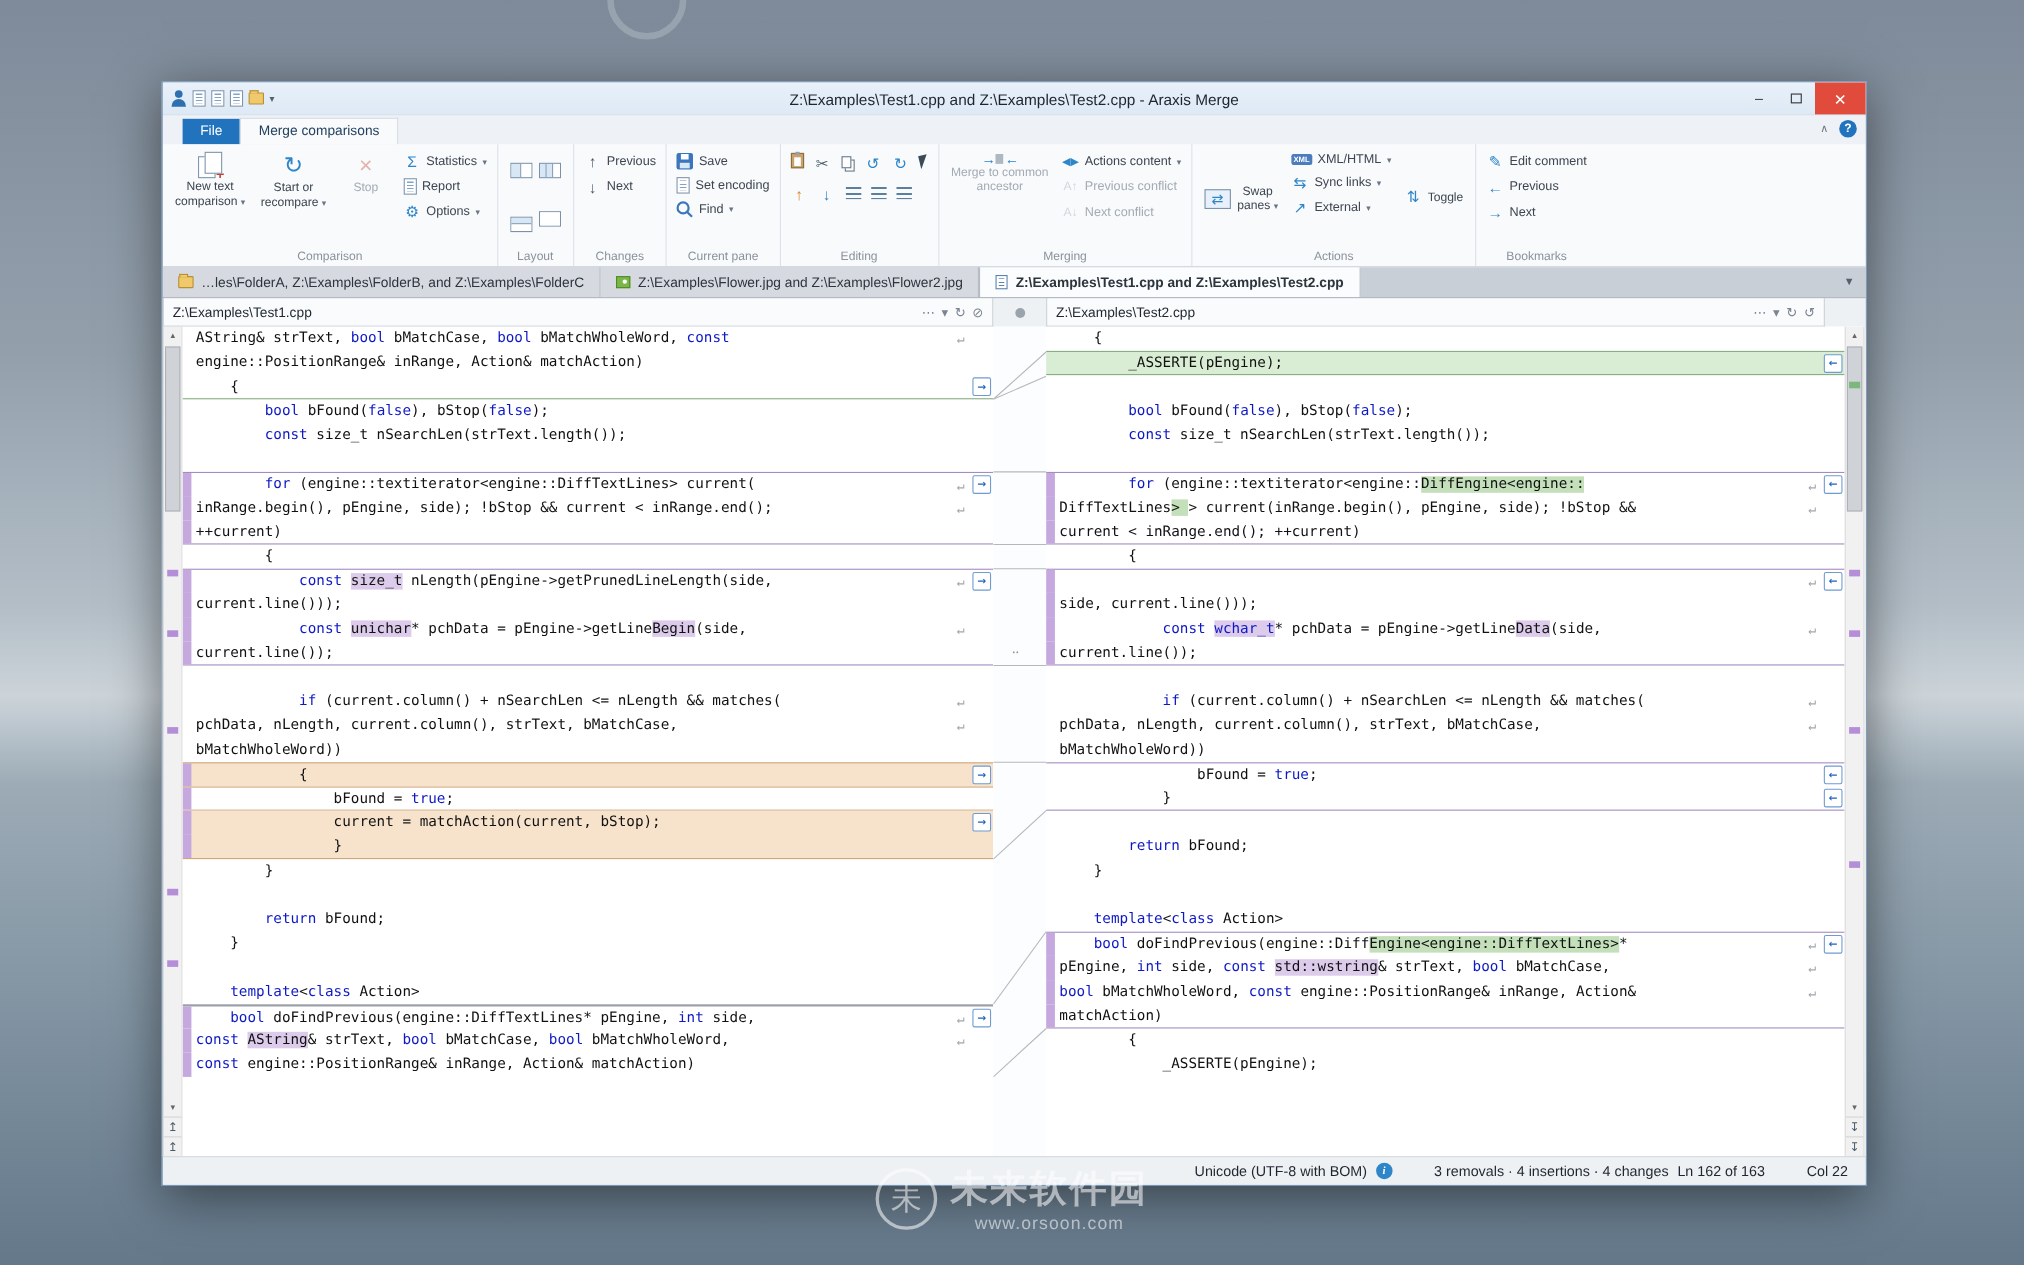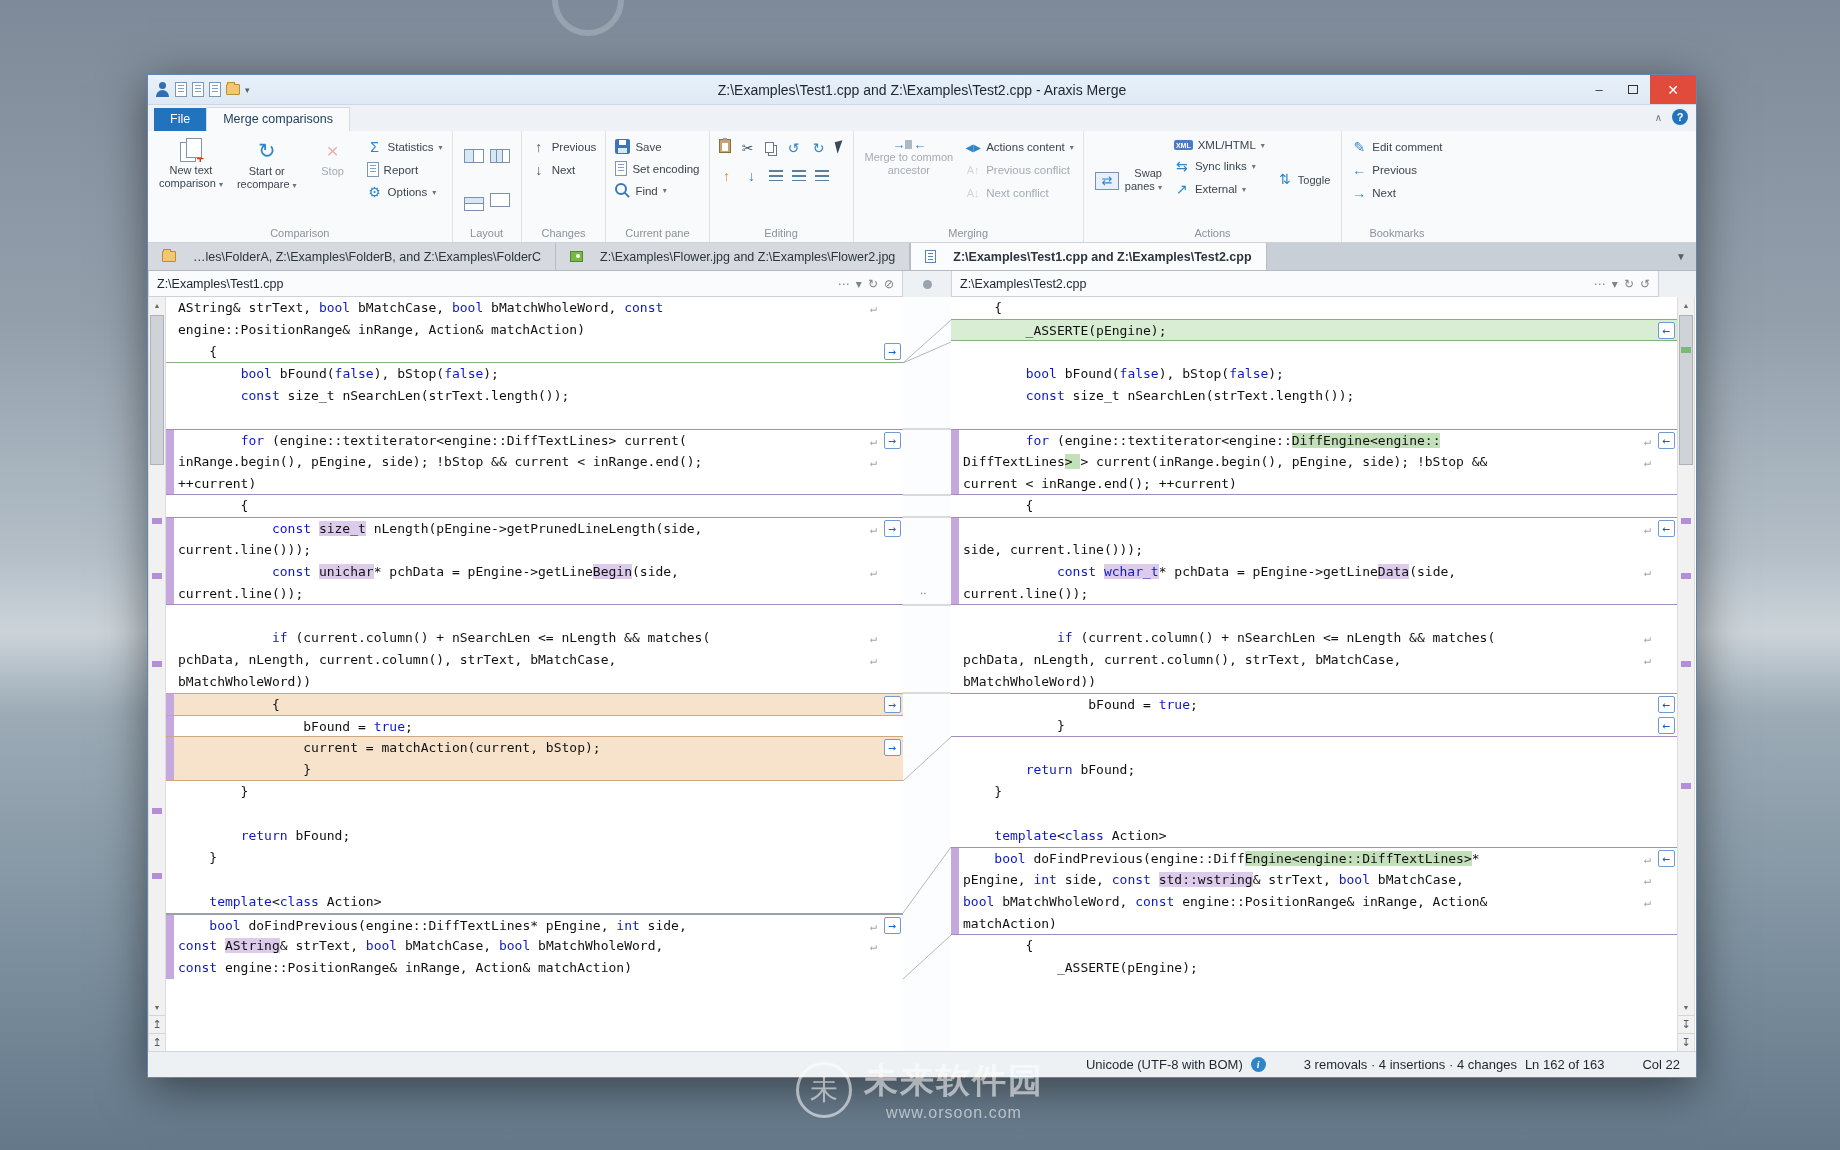--- a/index.html
+++ b/index.html
@@ -21,21 +21,21 @@
   .folderic::before{content:"";position:absolute;top:-3px;left:0;width:6px;height:2px;background:#f0c96c;border:1px solid #b98f35;border-bottom:none}
   .qat .caret{font-size:9px;color:#55606c}
   .title{position:absolute;left:0;right:0;text-align:center;font-size:14px;color:#1d2530;pointer-events:none}
   .winbtns{margin-left:auto;display:flex;align-items:stretch;height:100%}
   .wb{width:34px;display:flex;align-items:center;justify-content:center;font-size:13px;color:#333}
   .wb.max i{display:block;width:10px;height:9px;border:1px solid #333}
   .wb.close{width:46px;background:#e14b3c;color:#fff;font-size:14px}
   
   .ribbontabs{height:26px;background:#eef2f6;display:flex;align-items:flex-end;position:relative}
   .rtab{padding:4px 16px 5px;font-size:12.5px;color:#24425f}
-  .rtab.file{background:#2273bd;color:#fff;margin-left:6px}
+  .rtab.file{background:#2273bd;color:#fff;margin-left:18px}
   .rtab.active{background:#f8fafc;border:1px solid #d5dbe2;border-bottom:none}
   .rtabs-right{position:absolute;right:8px;top:4px;display:flex;align-items:center;gap:10px}
   .chev{color:#6a7684;font-size:10px}
   .help{width:16px;height:16px;border-radius:50%;background:#2273bd;color:#fff;font-size:11px;font-weight:bold;display:flex;align-items:center;justify-content:center}
   
   .ribbon{height:112px;background:#f8fafc;border-bottom:1px solid #ccd3da;display:flex;overflow:hidden}
   .rgroup{display:flex;flex-direction:column;border-right:1px solid #dde2e8;padding:3px 5px 0}
   .rg-body{flex:1;display:flex;align-items:stretch;gap:2px}
   .rg-label{text-align:center;font-size:11px;color:#8a929c;padding:2px 0 3px;white-space:nowrap}
   .rbtn-lg{display:flex;flex-direction:column;align-items:center;justify-content:flex-start;padding:4px 6px 2px;font-size:11px;color:#3d4550;text-align:center;line-height:13px;border-radius:2px;min-width:56px}
@@ -70,21 +70,21 @@
   .clip::after{content:"";position:absolute;top:-2px;left:3px;right:3px;height:3px;background:#9aa0a7}
   .copyic{display:inline-block;width:9px;height:11px;border:1px solid #68788a;background:#fff;box-shadow:3px 3px 0 -1px #fff,3px 3px 0 0 #68788a;margin-right:3px}
   .cursor-ic{display:inline-block;width:0;height:0;border-top:12px solid #3a4a58;border-right:8px solid transparent;transform:rotate(-14deg)}
   .linesic{display:inline-block;width:14px;height:11px;background:repeating-linear-gradient(180deg,#5b7f9e 0 2px,transparent 2px 5px)}
   .swapic{display:inline-flex;width:24px;height:18px;border:1px solid #7b91a9;background:#e8f1fb;color:#2e86c9;align-items:center;justify-content:center;font-size:13px}
   .xmlic{font:700 7px "Liberation Sans",sans-serif;color:#fff;background:#4a7dbd;padding:1.5px 2px;border-radius:2px}
   .mergeic{display:inline-flex;align-items:center;color:#2e86c9;font-size:13px;letter-spacing:-1px}
   .mergeic i{display:inline-block;width:7px;height:9px;background:#aeb8c2;margin:0 1px}
   
   .doctabs{height:28px;background:#c9cfd7;display:flex;align-items:stretch;position:relative;border-bottom:1px solid #b4bac2}
-  .dtab{display:flex;align-items:center;gap:17px;padding:0 14px;font-size:12.5px;color:#2c343d;border-right:1px solid #b7bdc5;background:#d6dae0}
+  .dtab{display:flex;align-items:center;gap:7px;padding:0 14px;font-size:12.5px;color:#2c343d;border-right:1px solid #b7bdc5;background:#d6dae0}
   .dtab.active{background:#fbfcfd;font-weight:bold;border-left:1px solid #b7bdc5}
   .imgic{display:inline-block;width:13px;height:11px;background:#7ab648;border:1px solid #4e8a2a;position:relative}
   .imgic::before{content:"";position:absolute;right:2px;top:2px;width:4px;height:4px;border-radius:50%;background:#fff}
   .txtic{display:inline-block;width:11px;height:13px;background:#fff;border:1px solid #5b83b0;position:relative}
   .txtic::before{content:"";position:absolute;left:2px;right:2px;top:2px;height:8px;background:repeating-linear-gradient(180deg,#5b83b0 0 1px,transparent 1px 3px)}
   .dtabs-caret{margin-left:auto;display:flex;align-items:center;padding:0 10px;color:#55606c;font-size:10px}
   
   .headers{height:26px;display:flex;background:#eef1f4}
   .pane-header{display:flex;align-items:center;background:#fafbfc;border:1px solid #ccd2d8;border-top:none;font-size:12.5px;color:#1e2630;padding:0 8px;gap:6px}
   .pane-header .path{flex:1;white-space:nowrap;overflow:hidden}
@@ -310,21 +310,21 @@
             </div>
         </div>
       </div>
       <div class="rg-label">Merging</div>
     </div>
 
     <div class="rgroup">
       <div class="rg-body">
         <div class="rbtn-lg" style="flex-direction:row;gap:6px;align-items:center">
           <span class="swapic">⇄</span>
-          <span style="text-align:right"><span>Swap</span><br><span>panes</span> <span class="caret">▾</span></span>
+          <span style="text-align:center"><span>Swap</span><br><span>panes</span> <span class="caret">▾</span></span>
         </div>
         <div class="rcol">
           <div class="rbtn-sm">
               <span class="xmlic">XML</span>
               <span>XML/HTML</span>
               <span class="caret">▾</span>
             </div>
           <div class="rbtn-sm">
               <span class="glyph blue">⇆</span>
               <span>Sync links</span>

